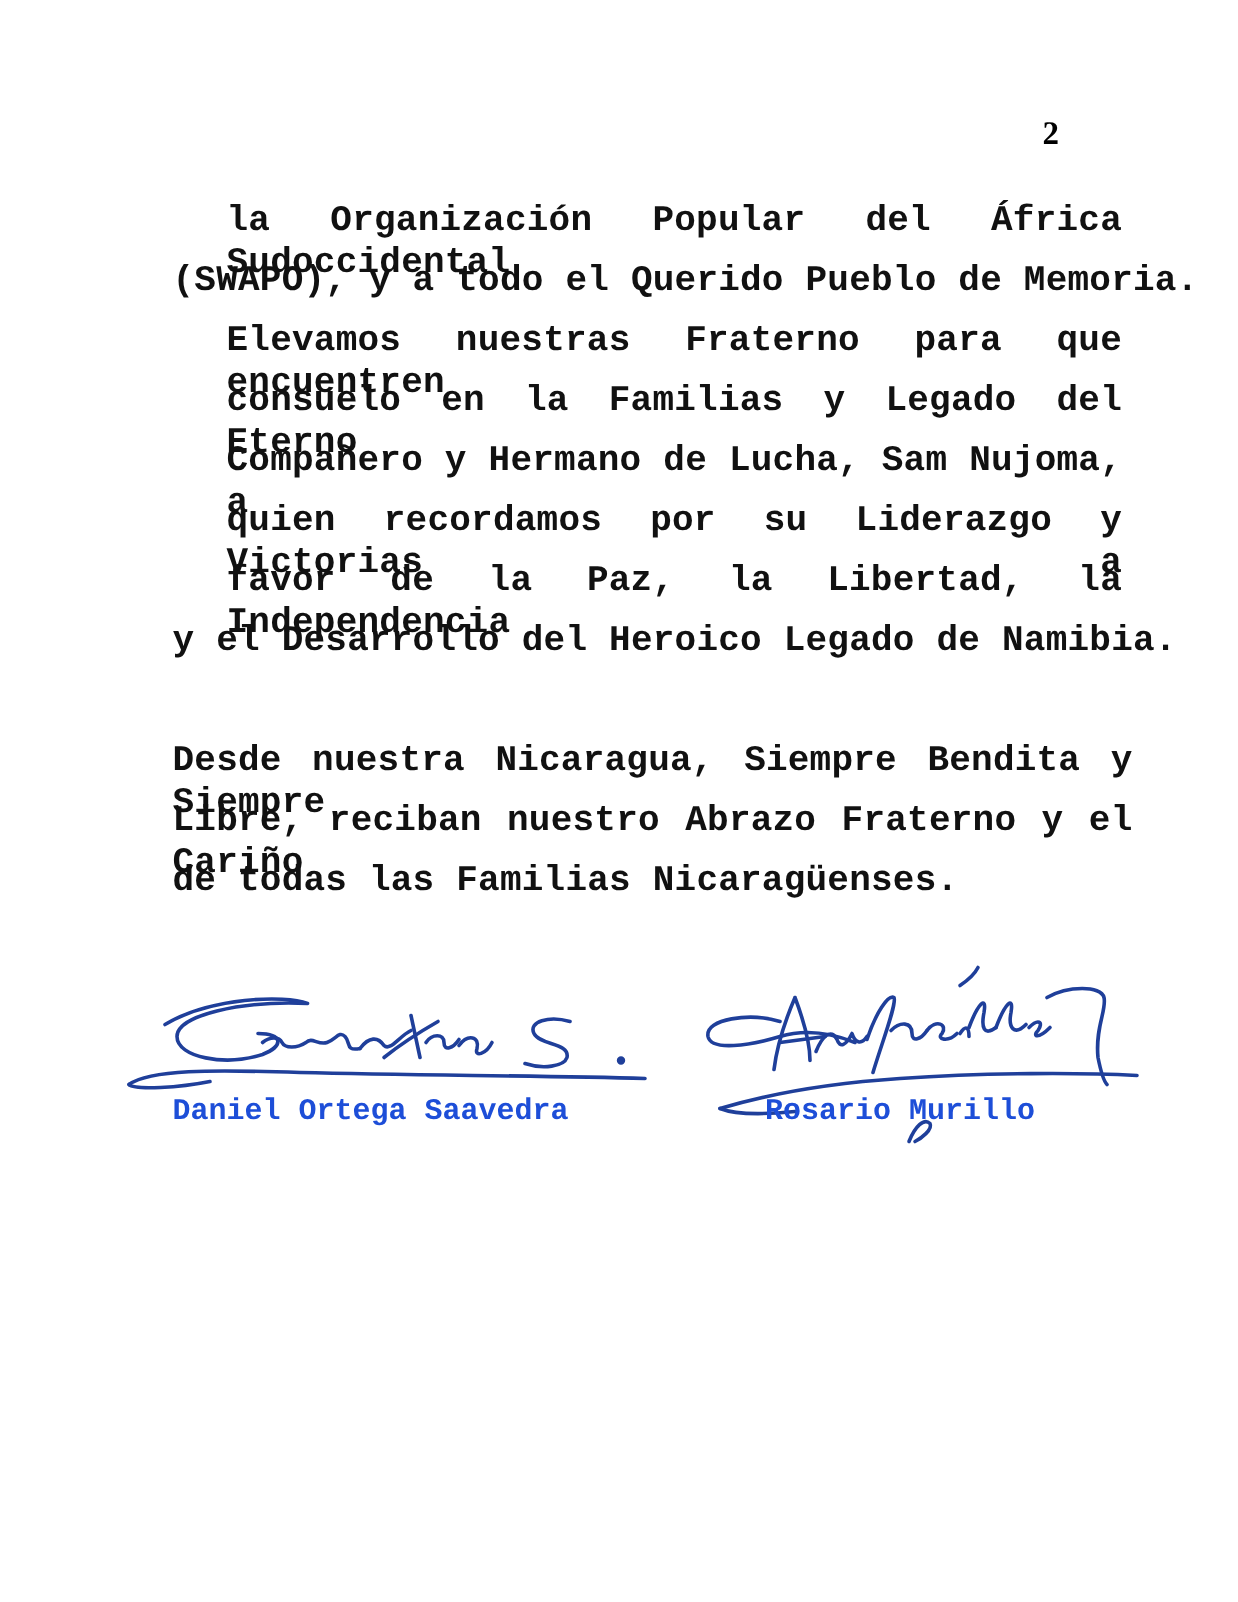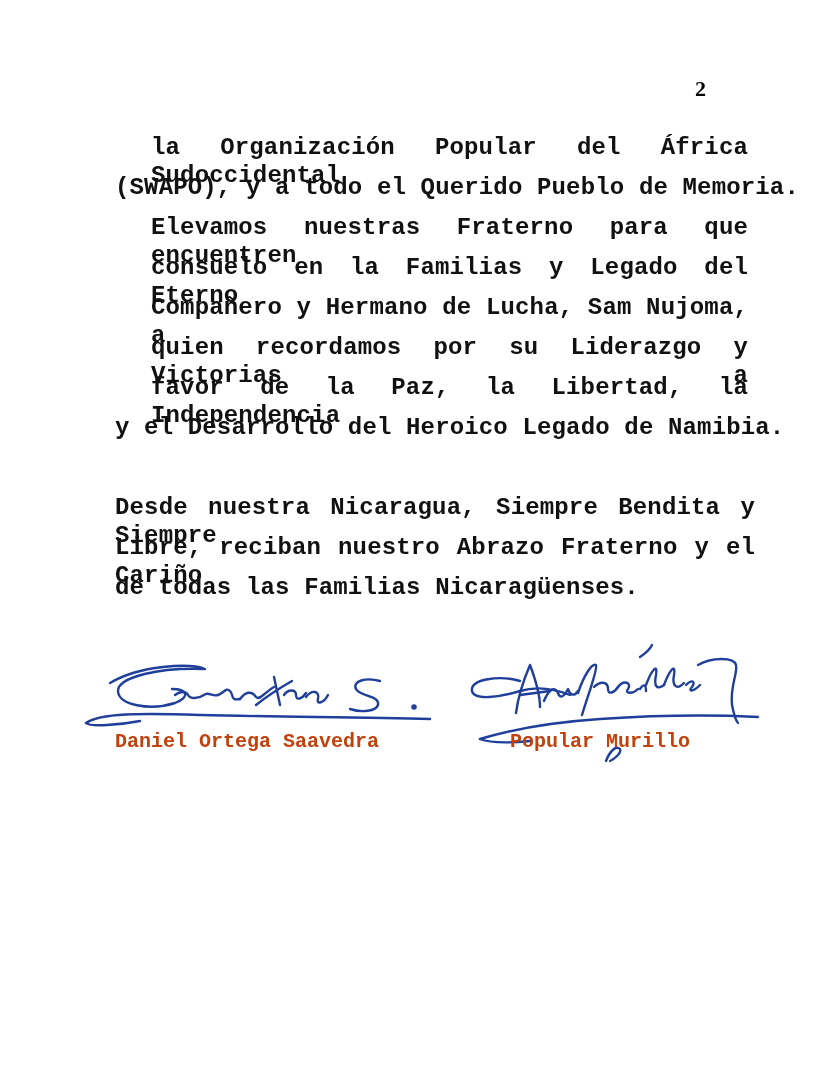--- a/index.html
+++ b/index.html
@@ -12,21 +12,21 @@
   .line {
     position: absolute; left: 115px;
     font-family: "Liberation Mono", monospace; font-weight: bold;
     font-size: 24px; line-height: 28px; color: #111;
     white-space: pre; letter-spacing: 0.15px;
   }
   .justify { width: 597px; text-align: justify; text-align-last: justify; white-space: normal; margin-left: 36px; }
   .sig-name {
     position: absolute;
     font-family: "Liberation Mono", monospace; font-weight: bold;
-    font-size: 20px; line-height: 24px; color: #c2410c; white-space: pre;
+    font-size: 20px; line-height: 24px; color: #1d4ed8; white-space: pre;
   }
   svg.sig { position: absolute; overflow: visible; }
 </style>
 </head>
 <body>
 
 <div class="page">
 
   <div class="page-num">2</div>
 
@@ -80,16 +80,16 @@
         <path d="M186 50 C 192 34, 198 28, 196 40 C 194 50, 196 56, 204 50"></path>
         <path d="M204 50 C 210 34, 216 28, 214 40 C 212 50, 216 56, 224 48"></path>
         <path d="M226 50 C 232 44, 236 46, 232 52 C 228 56, 232 58, 240 50"></path>
         <path d="M238 30 C 252 22, 274 22, 276 30 C 278 38, 270 50, 272 70 C 274 80, 276 86, 278 88"></path>
         <path d="M180 22 C 186 18, 190 14, 192 10"></path>
         <path d="M20 104 C 40 98, 80 88, 140 84 C 200 80, 260 80, 298 82"></path>
         <path d="M20 104 C 30 108, 50 108, 70 106"></path>
         <path d="M146 126 C 150 116, 156 110, 160 114 C 162 118, 154 124, 150 126"></path>
       </g>
     </svg>
-    <div class="sig-name" style="left:510px; top:730px;">Popular Murillo</div>
+    <div class="sig-name" style="left:510px; top:730px;">Rosario Murillo</div>
   </div>
 
 </div>
 
 </body></html>

